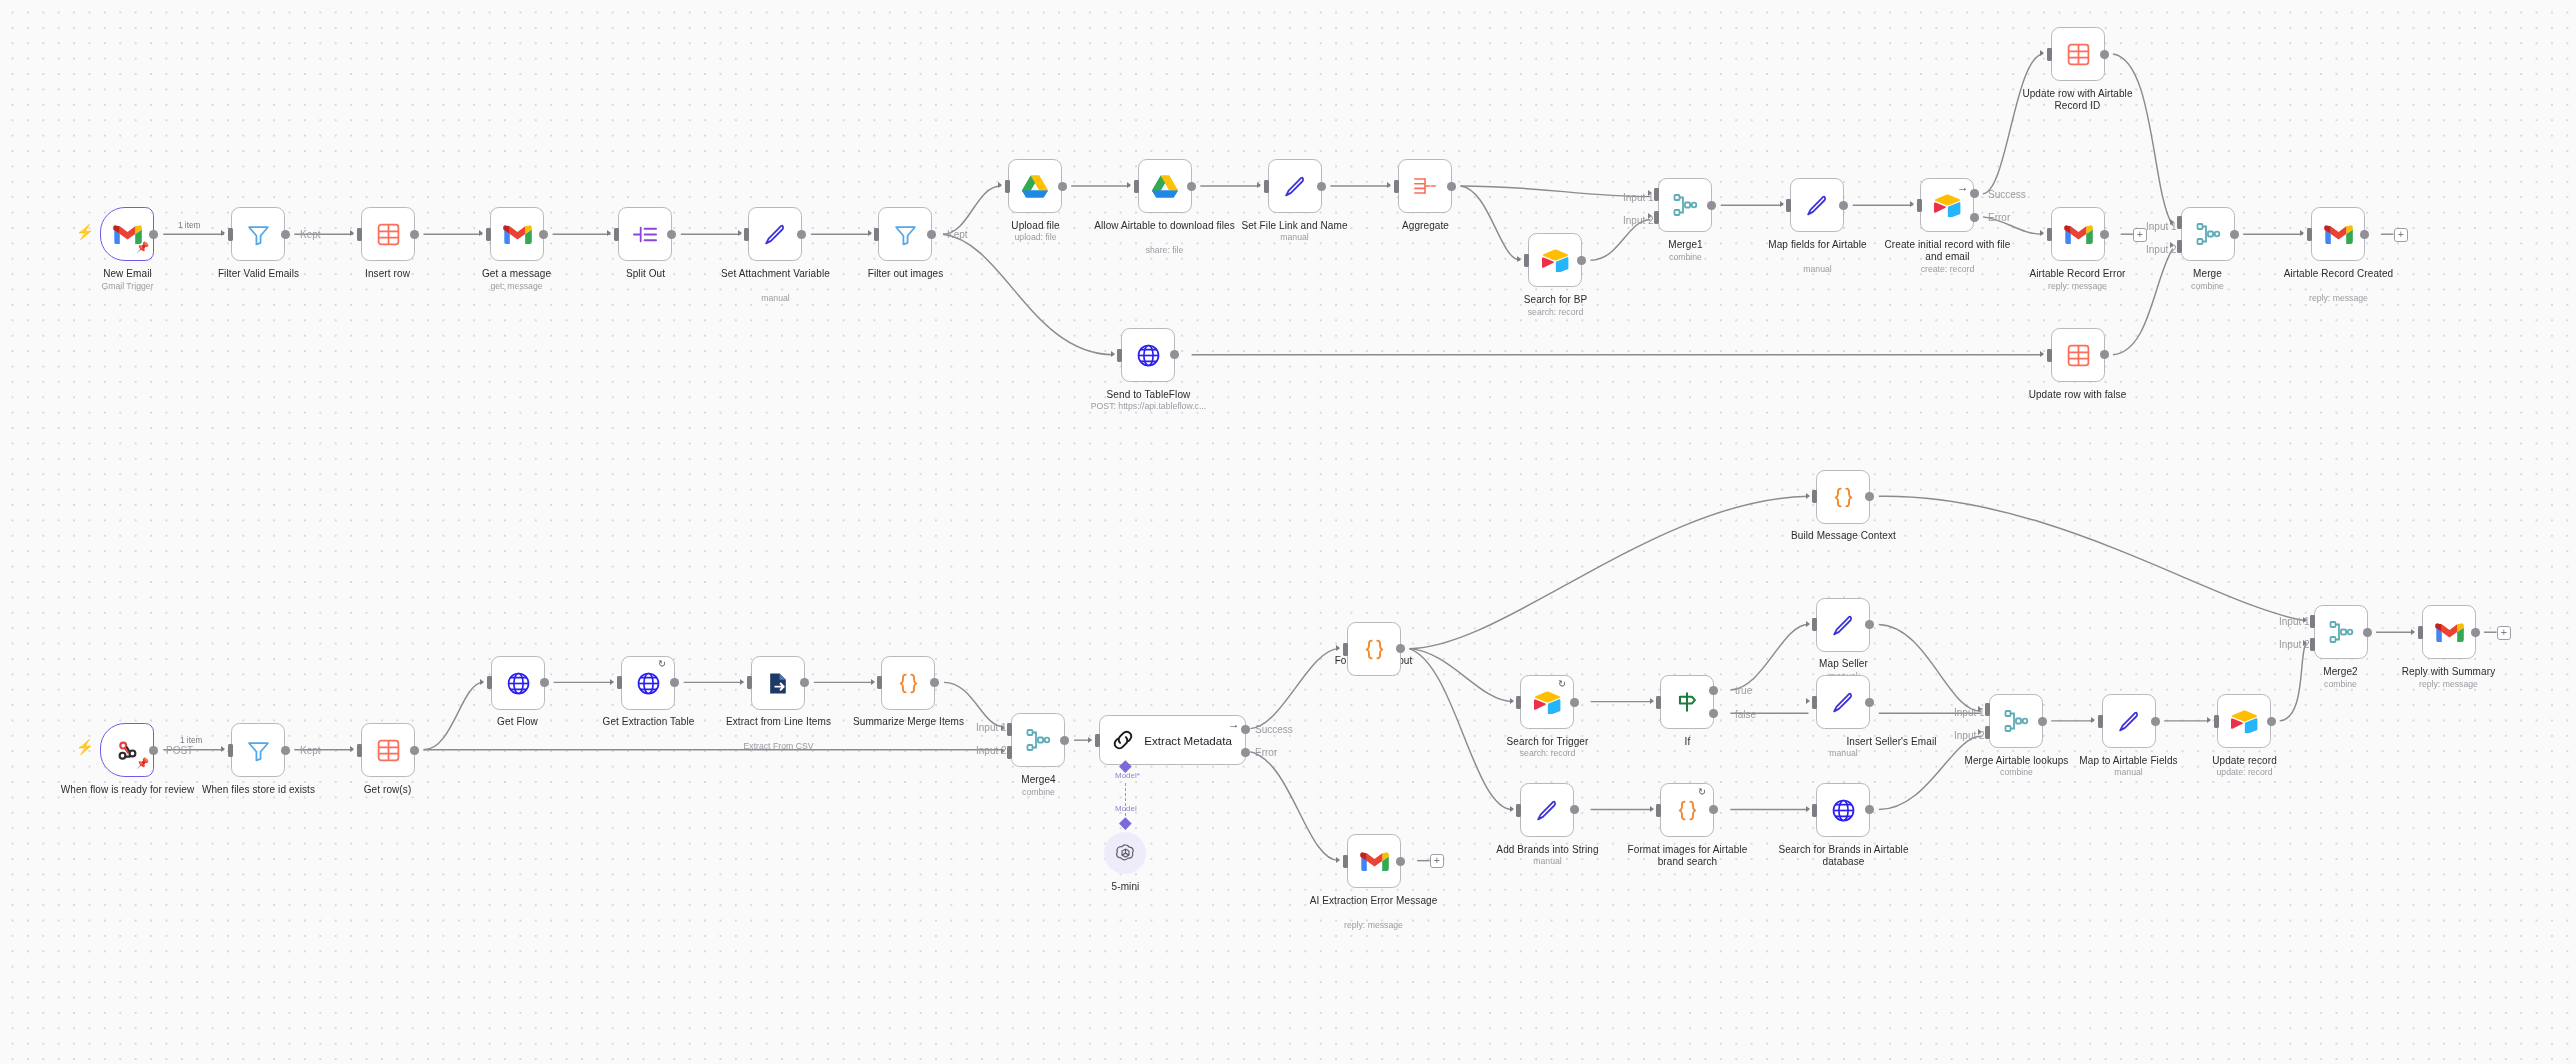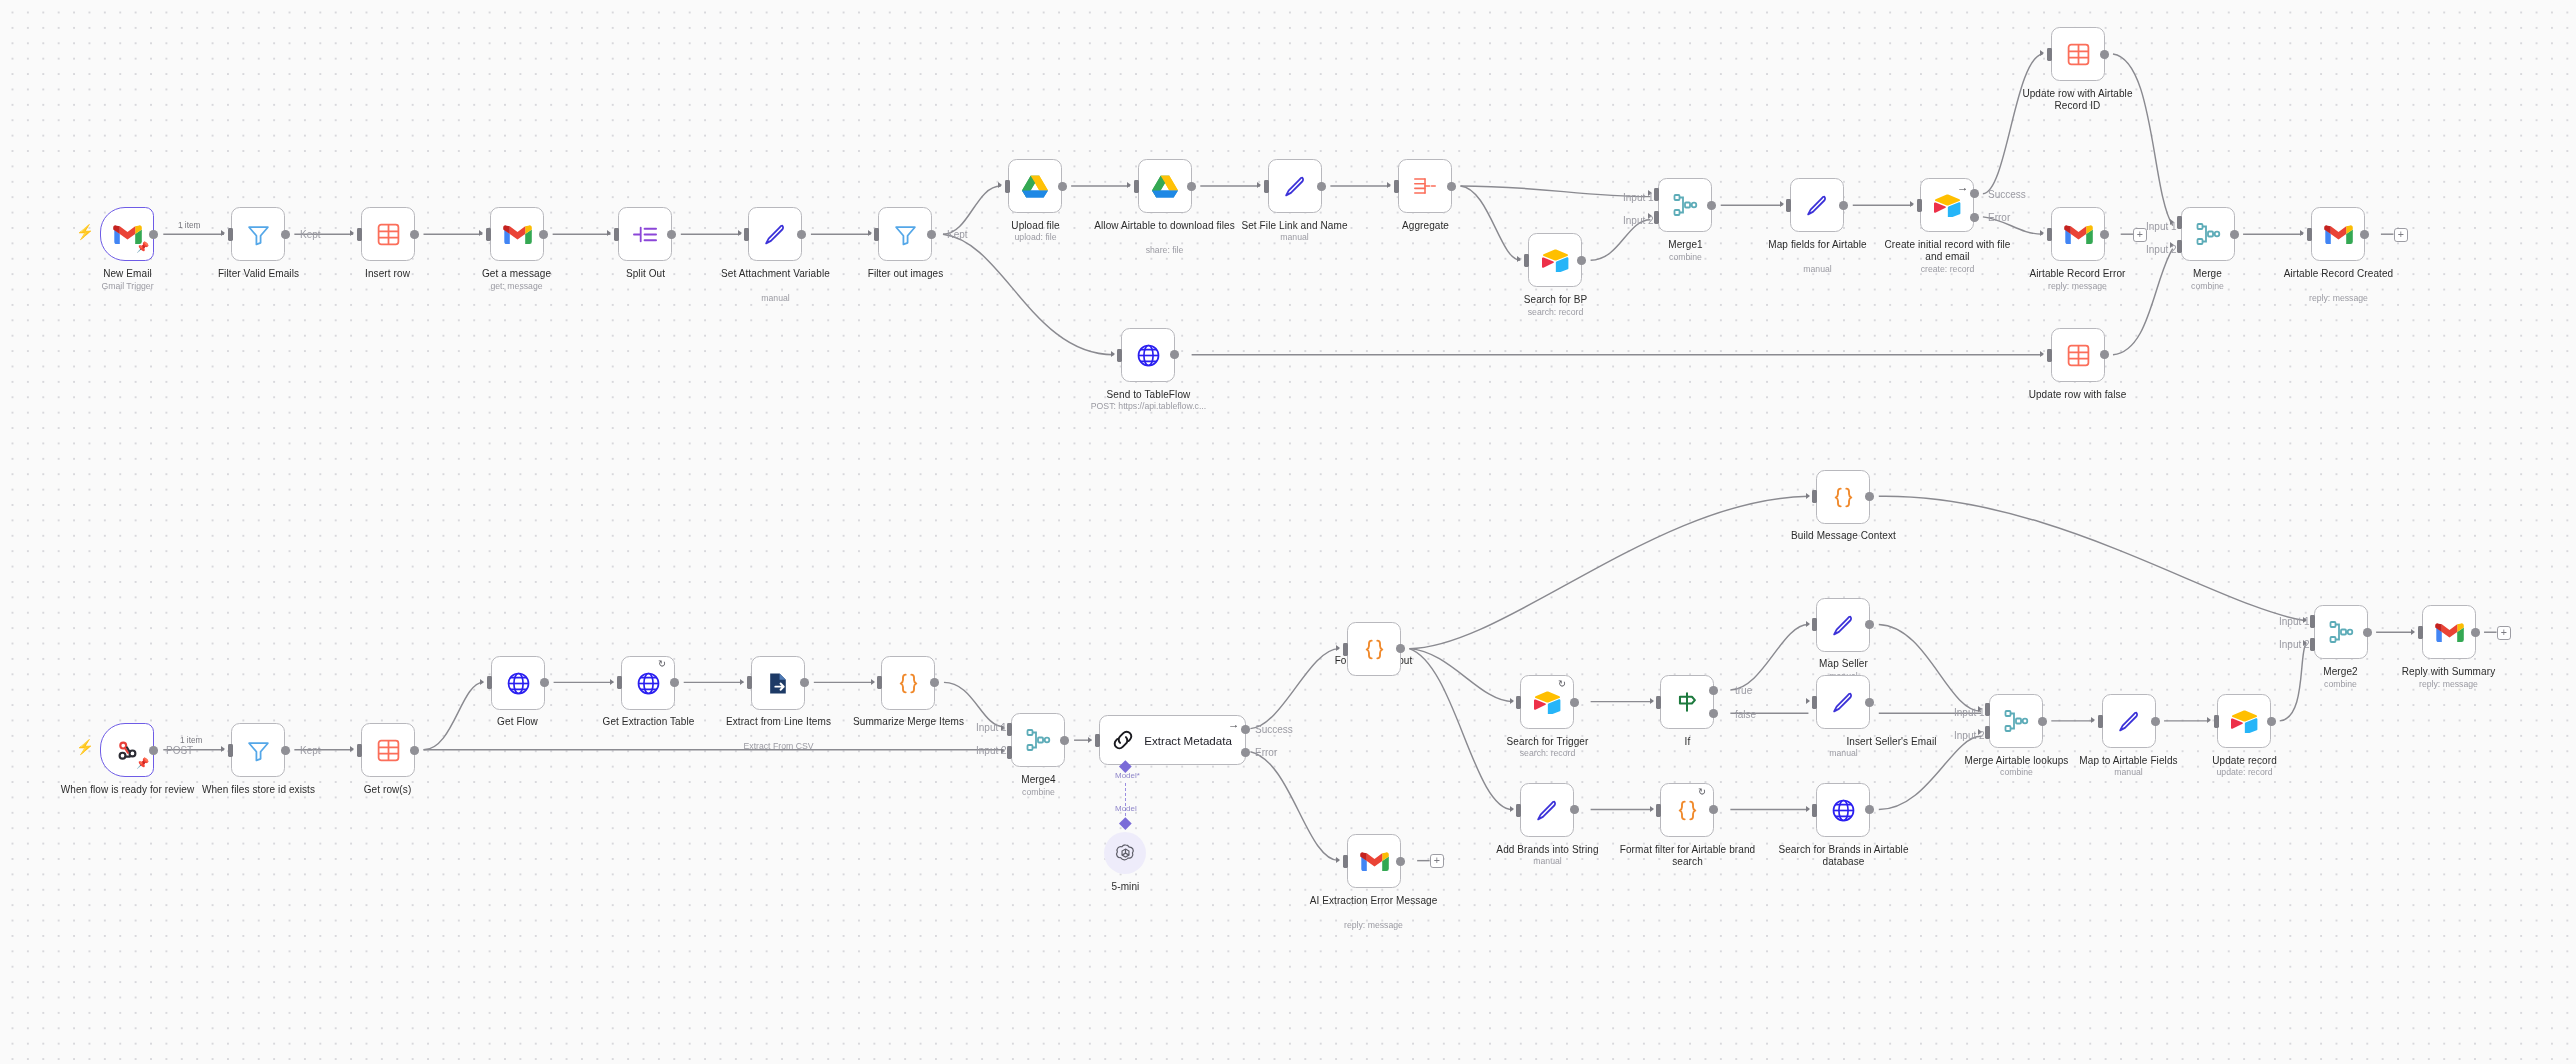--- a/index.html
+++ b/index.html
@@ -773,21 +773,21 @@
       <div class="port" style="left: 1709px; top: 686px;"></div>
       <div class="port" style="left: 1709px; top: 709px;"></div>
       <div class="node sq" style="left: 1660px; top: 783px;">
         <span>
           <svg class="ic" width="25" height="25" viewBox="0 0 24 24" fill="none" stroke="#f0892b" stroke-width="1.8" stroke-linecap="round" stroke-linejoin="round">
       <path d="M9.3 3.5c-2.2 0-2.6 1.2-2.6 3v2.2c0 1.6-.7 2.6-2.2 3.3 1.5.7 2.2 1.7 2.2 3.3V17.5c0 1.8.4 3 2.6 3"></path>
       <path d="M14.7 3.5c2.2 0 2.6 1.2 2.6 3v2.2c0 1.6.7 2.6 2.2 3.3-1.5.7-2.2 1.7-2.2 3.3V17.5c0 1.8-.4 3-2.6 3"></path>
           </svg>
         </span>
       </div>
-      <div class="lbl" style="left: 1615px; top: 844px;">Format filter for Airtable brand search</div>
+      <div class="lbl" style="left: 1615px; top: 844px;">Format images for Airtable brand search</div>
       <div class="inport" style="left: 1656px; top: 804px;"></div>
       <div class="arrow" style="left: 1650px; top: 806px;"></div>
       <div class="port" style="left: 1709px; top: 805px;"></div>
       <div class="retry" style="left: 1698px; top: 786px;">↻</div>
       <div class="node sq" style="left: 1816px; top: 598px;">
         <span>
           <svg class="ic" width="25" height="25" viewBox="0 0 24 24" fill="none" stroke="#3c32d8" stroke-width="1.7" stroke-linecap="round" stroke-linejoin="round">
       <path d="M18.5 3.5a2.6 2.6 0 0 1 0 3.7L7.6 18.1 3 20.5l2.4-4.6L16.3 4.9a2.6 2.6 0 0 1 2.2-1.4z"></path>
           </svg>
         </span>

